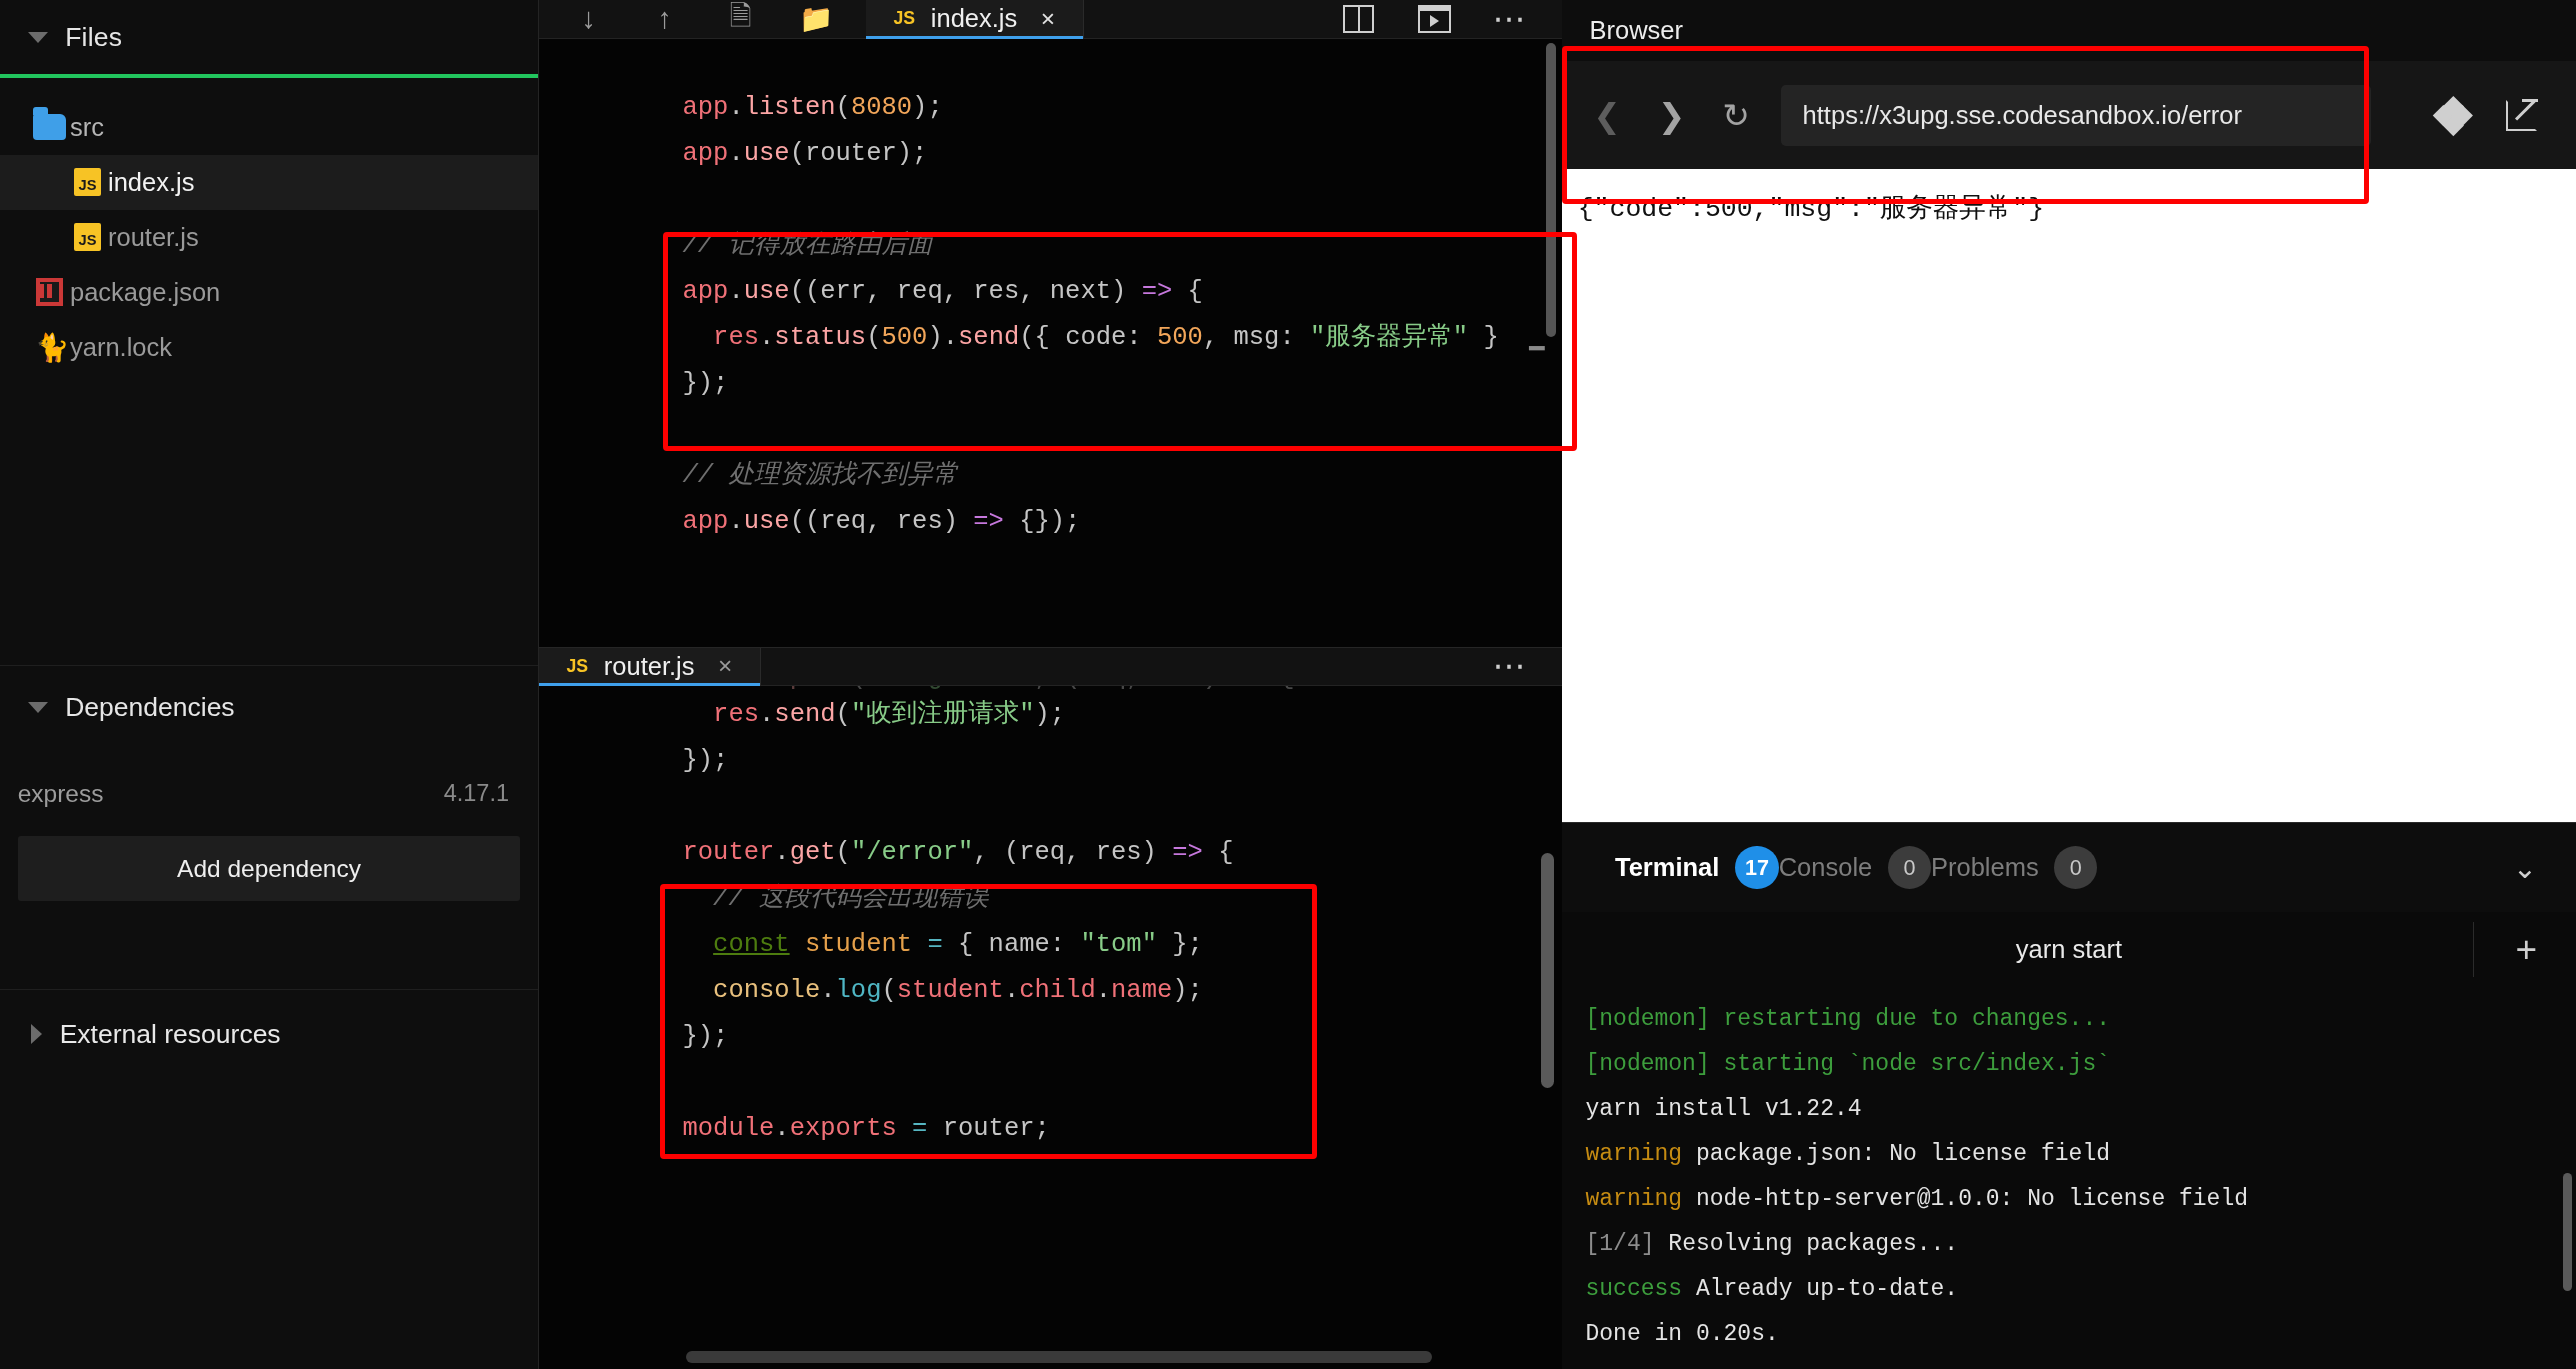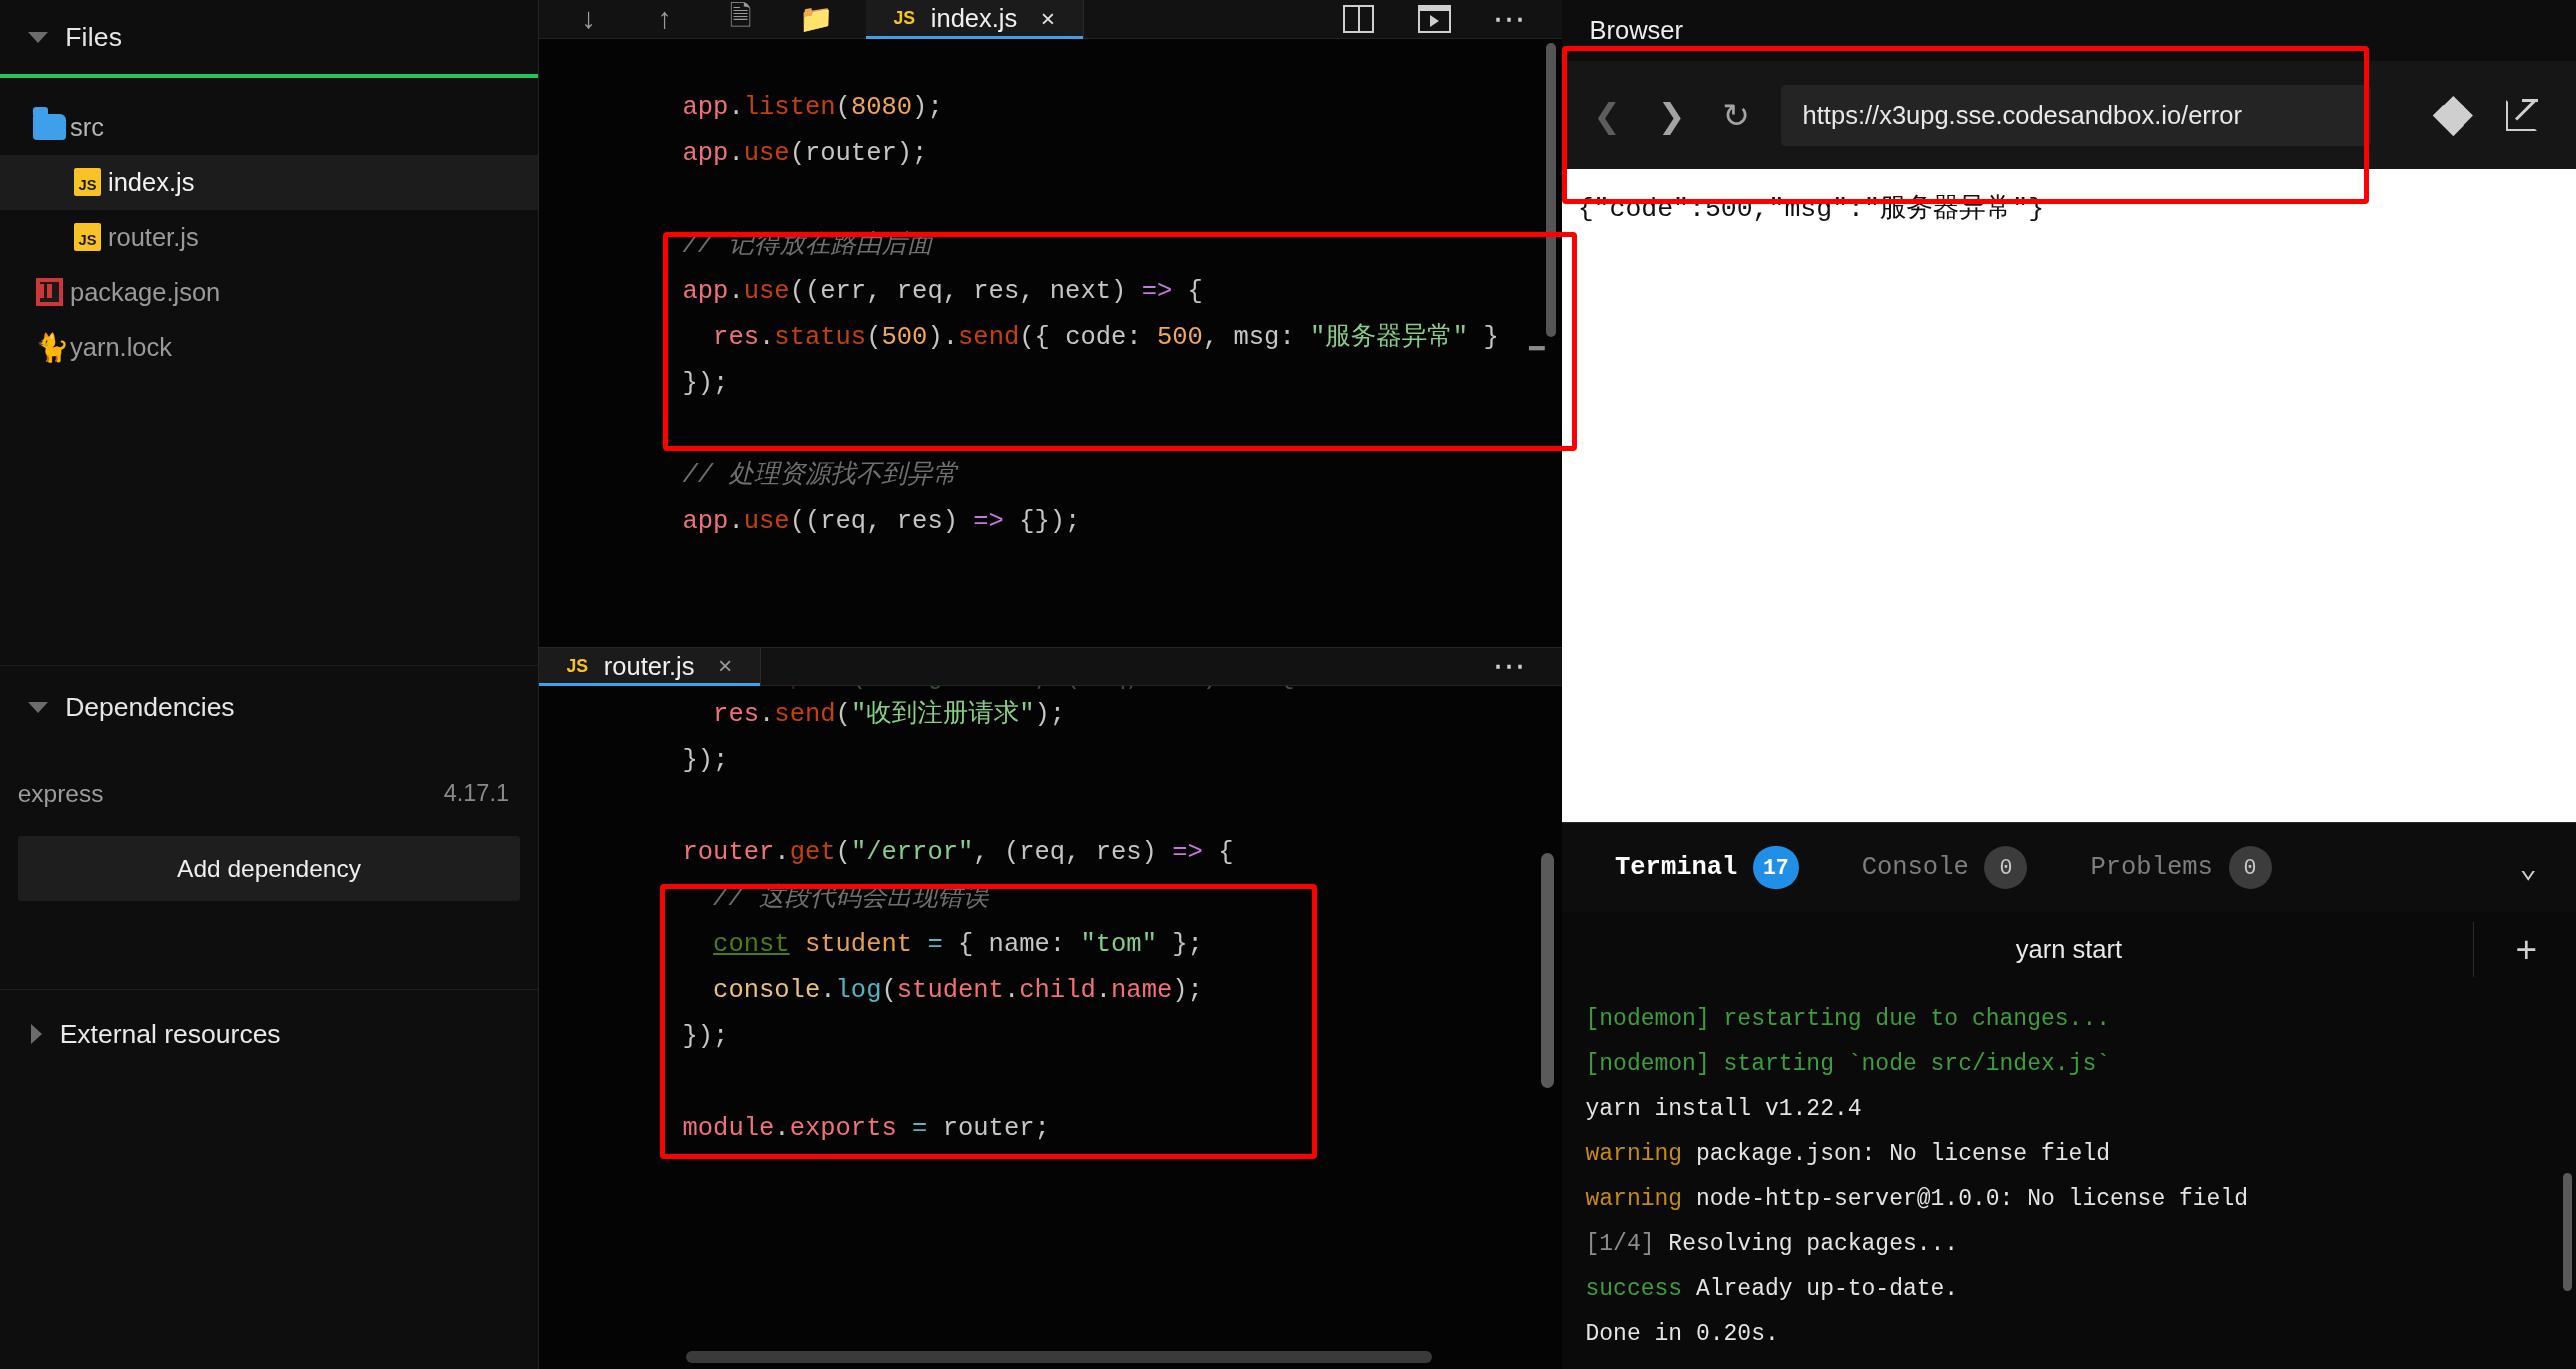--- a/index.html
+++ b/index.html
@@ -115,21 +115,21 @@
   }
   .ln{
     width:118px; flex:none; text-align:right; padding-right:25.5px;
     color:#6d6d6d; font-size:24.5px;
   }
   .ln.cur{ color:#e8e8e8; }
   .ctext{ padding-left:25.5px; }
 
   
   .t-obj{color:#f07178;}
-  .t-fn{color:#c2410c;}
+  .t-fn{color:#fca5a5;}
   .t-num{color:#f2a65a;}
   .t-plain{color:#c5c5c5;}
   .t-str{color:#88cc88;}
   .t-cmt{color:#6f6f6f;font-style:italic;}
   .t-arrow{color:#c678dd;}
   .t-kw{color:#4d7c0f;text-decoration:underline;}
   .t-var{color:#e5a04b;}
   .t-op{color:#56b6c2;}
   .t-meth{color:#e8c07d;}
   .t-cyan{color:#4fb6c4;}
@@ -168,22 +168,22 @@
   .diamond-ic i:nth-child(4){left:9.8px;top:19.6px;}
   .ext-ic{width:31px;height:31px;border:2.9px solid #cfcfcf;border-top-color:transparent;border-right-color:transparent;position:relative;}
   .ext-ic:before{content:"";position:absolute;left:7.8px;bottom:7.8px;width:25.5px;height:2.9px;background:#cfcfcf;transform:rotate(-45deg);transform-origin:left;}
   .ext-ic:after{content:"";position:absolute;right:-2.9px;top:-2.9px;width:15.7px;height:2.9px;background:#cfcfcf;box-shadow:12.8px 12.8px 0 -12.8px #cfcfcf, 0 0 0 0 #cfcfcf;}
   .page-view{
     flex:1 1 auto; background:#fff; color:#111; font-size:26.5px;
     font-family:"Liberation Mono", monospace; padding:19.6px 15.7px;
   }
 
   .panel-tabs{
-    height:90px; display:flex; align-items:center; gap:63px; padding:0 53px;
-    background:#0d0d0d; border-top:1px solid #2a2a2a; position:relative;font-family:Liberation Mono, monospace;
+    height:90px; display:flex; align-items:center; padding:0 53px;
+    background:#0d0d0d; border-top:1px solid #2a2a2a; position:relative;
   }
   .ptab{ display:flex; align-items:center; gap:15.7px; color:#7d7d7d; font-size:25.5px; cursor:pointer;}
   .ptab.active{ color:#ffffff; font-weight:bold; }
   .badge{
     min-width:43px;height:43px;border-radius:21.6px;background:#3c3c3c;color:#c9c9c9;
     display:flex;align-items:center;justify-content:center;font-size:21.6px;padding:0 9.8px;
   }
   .badge.blue{ background:#1f8fe8; color:#fff; }
   .chev{ position:absolute; right:39px; color:#cfcfcf; font-size:29px; cursor:pointer;}
   .term-head{

